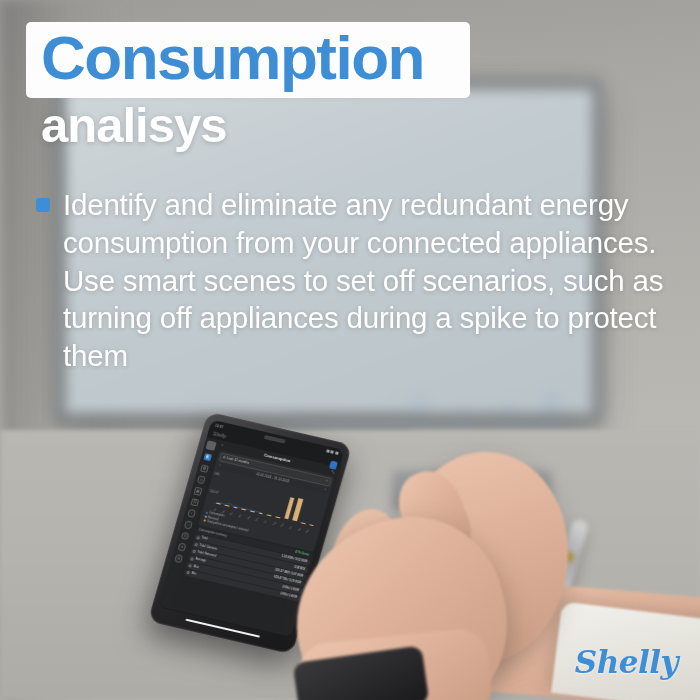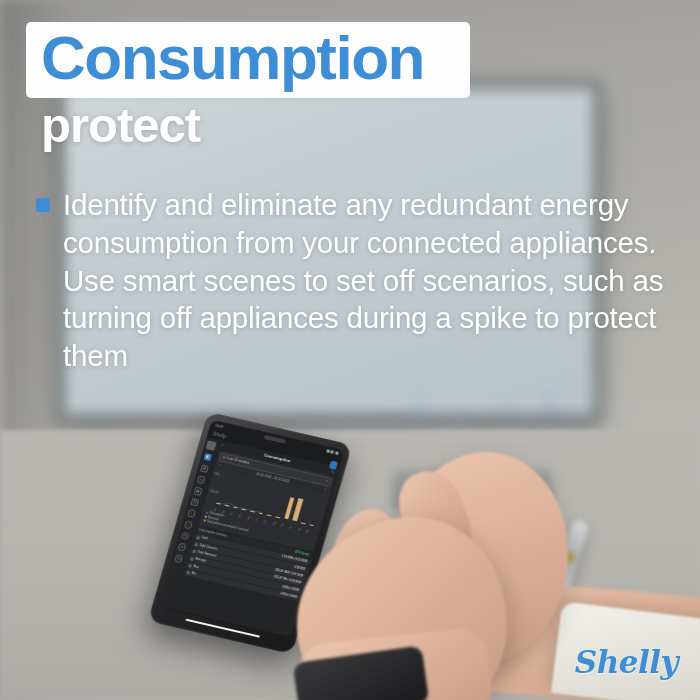--- a/index.html
+++ b/index.html
@@ -483,20 +483,20 @@
   <div class="home-bar"></div>
 </div>
 
 <div class="thumb-left skin"></div>
 <div class="hand-left skin"></div>
 <div class="forearm-left skin"></div>
 <div class="watch"></div>
 
 <div class="title-box"></div>
 <div class="title-main">Consumption</div>
-<div class="title-sub">protect</div>
+<div class="title-sub">analisys</div>
 
 <div class="bullet-row">
   <span class="bullet-dot"></span>
   <span class="bullet-text">Identify and eliminate any redundant energy consumption from your connected appliances. Use smart scenes to set off scenarios, such as turning off appliances during a spike to protect them</span>
 </div>
 
 <div class="shelly-logo">Shelly</div>
 
 </body></html>

